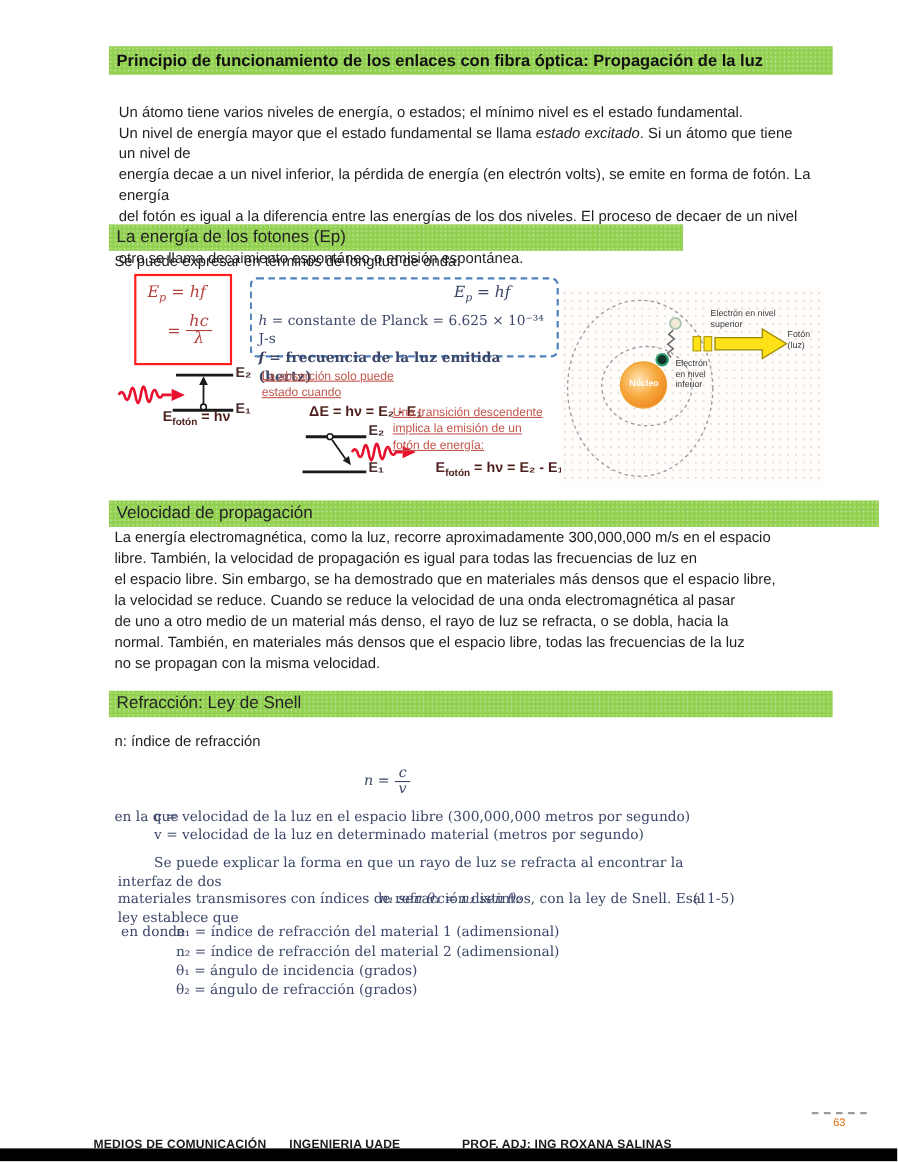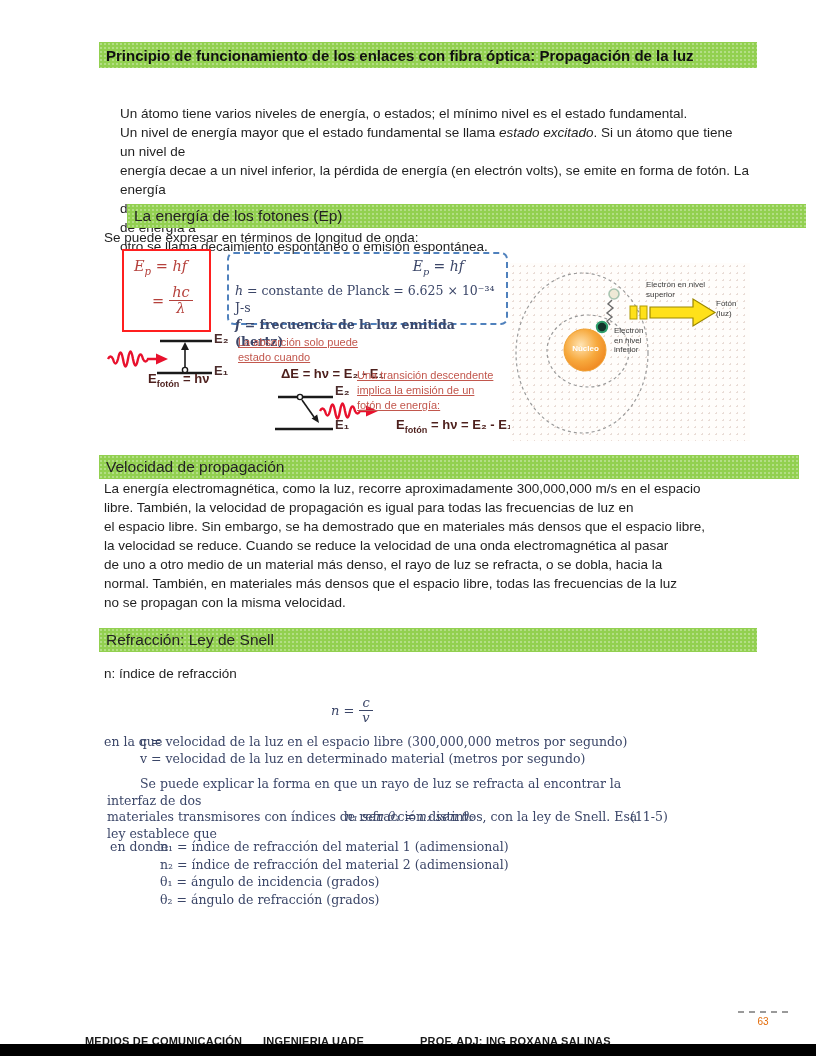--- a/index.html
+++ b/index.html
@@ -35,27 +35,27 @@
 </style>
 </head>
 <body>
 
 <div class="page">
 
   <div class="abs greenbar" style="left:99px;top:42px;width:658px;height:26px;">
     <span class="bar-title">Principio de funcionamiento de los enlaces con fibra óptica: Propagación de la luz</span>
   </div>
 
-  <p class="abs body-text" style="left:104px;top:88px;width:630px;margin:16px;"><span>Un átomo tiene varios niveles de energía, o estados; el mínimo nivel es el estado fundamental.
+  <p class="abs body-text" style="left:104px;top:88px;width:630px;margin:4px;"><span>Un átomo tiene varios niveles de energía, o estados; el mínimo nivel es el estado fundamental.
 Un nivel de energía mayor que el estado fundamental se llama </span><span class="ital">estado excitado</span><span>. Si un átomo que tiene un nivel de
 energía decae a un nivel inferior, la pérdida de energía (en electrón volts), se emite en forma de fotón. La energía
 del fotón es igual a la diferencia entre las energías de los dos niveles. El proceso de decaer de un nivel de energía a
 otro se llama decaimiento espontáneo o emisión espontánea.</span></p>
 
-  <div class="abs greenbar" style="left:99px;top:204px;width:679px;height:24px;margin-left:28px;">
+  <div class="abs greenbar" style="left:99px;top:204px;width:522px;height:24px;">
     <span class="bar-sub">La energía de los fotones (Ep)</span>
   </div>
   <div class="abs body-text" style="left:104px;top:228px;">Se puede expresar en términos de longitud de onda:</div>
 
   <div class="abs redbox" style="left:122px;top:249px;width:89px;height:83px;">
     <div class="abs" style="left:10px;top:7px;"><span>E</span><sub>p</sub> <span>= hf</span></div>
     <div class="abs" style="left:28px;top:34px;display:flex;align-items:center;gap:5px;">
       <span>=</span>
       <span class="frac">
           <span class="num">hc</span>

